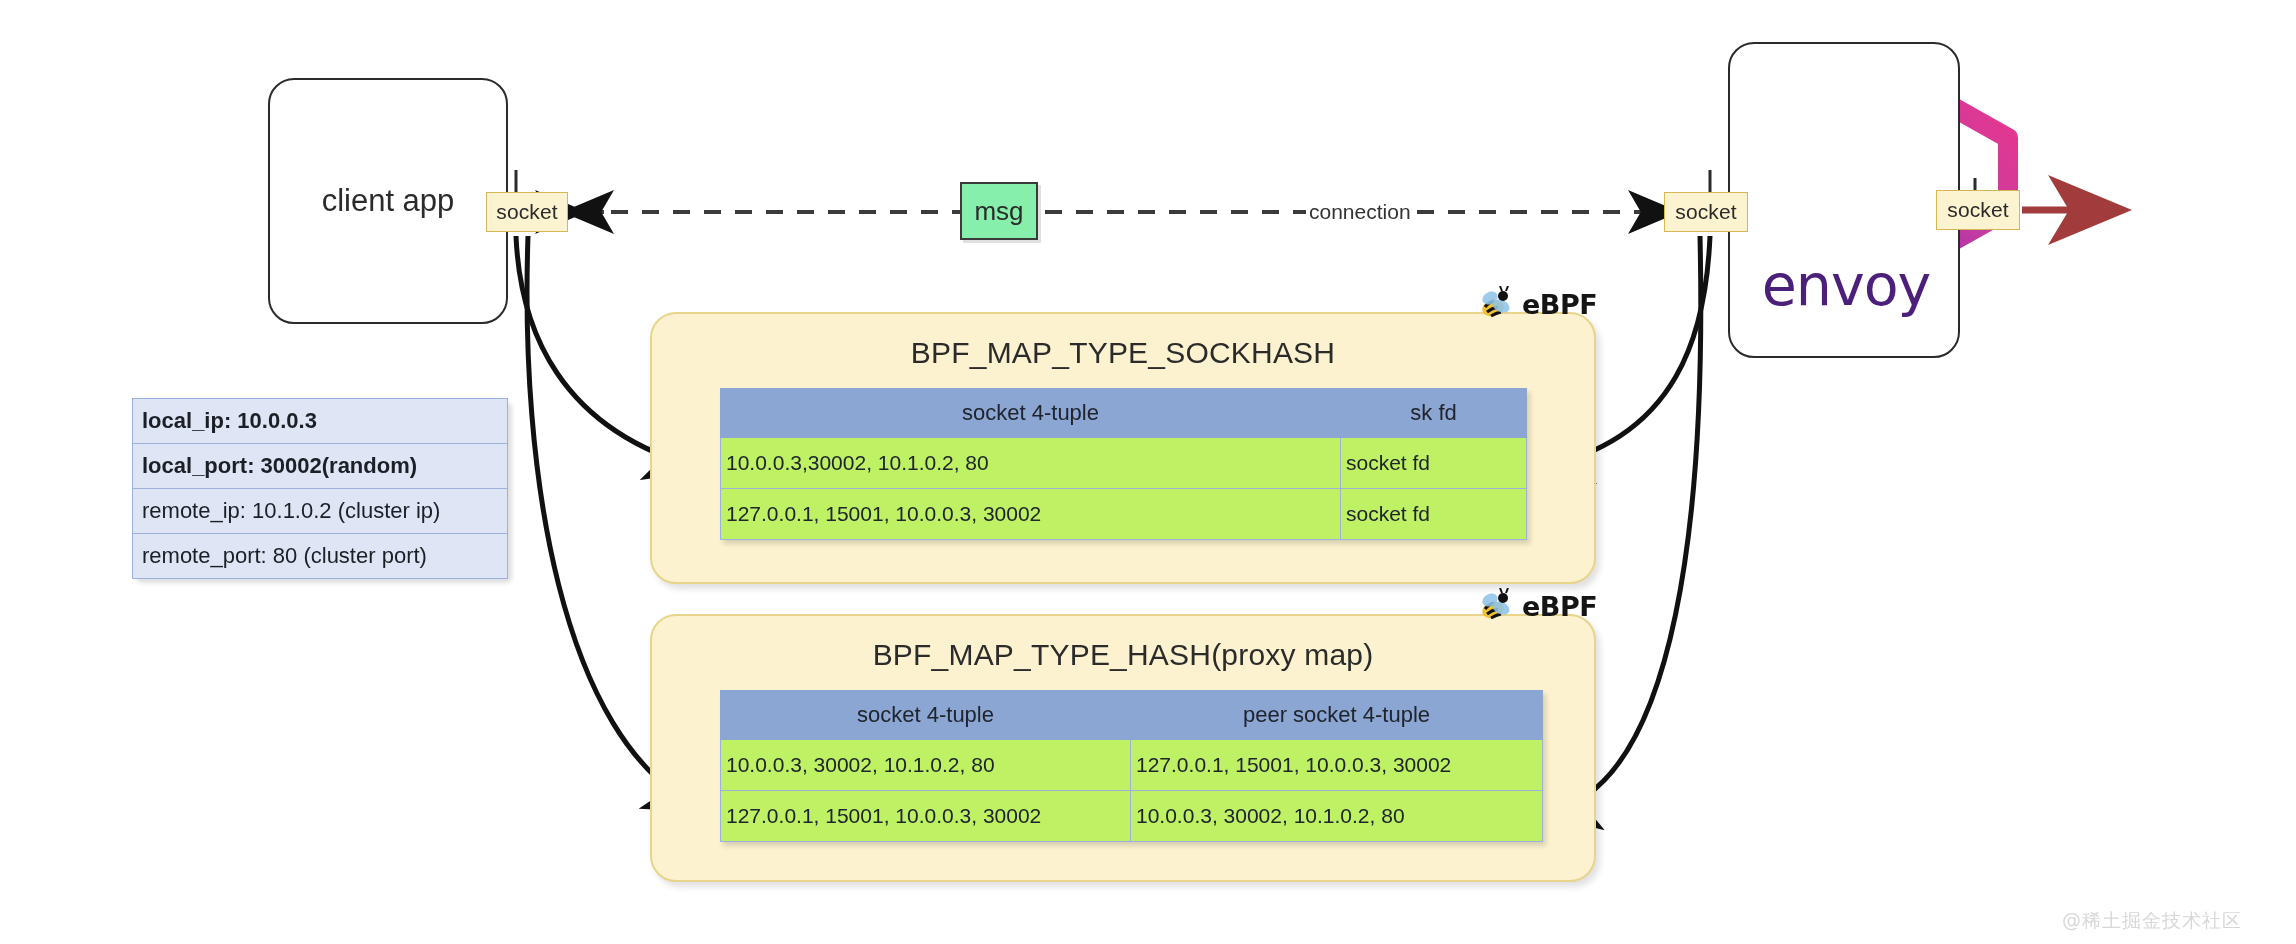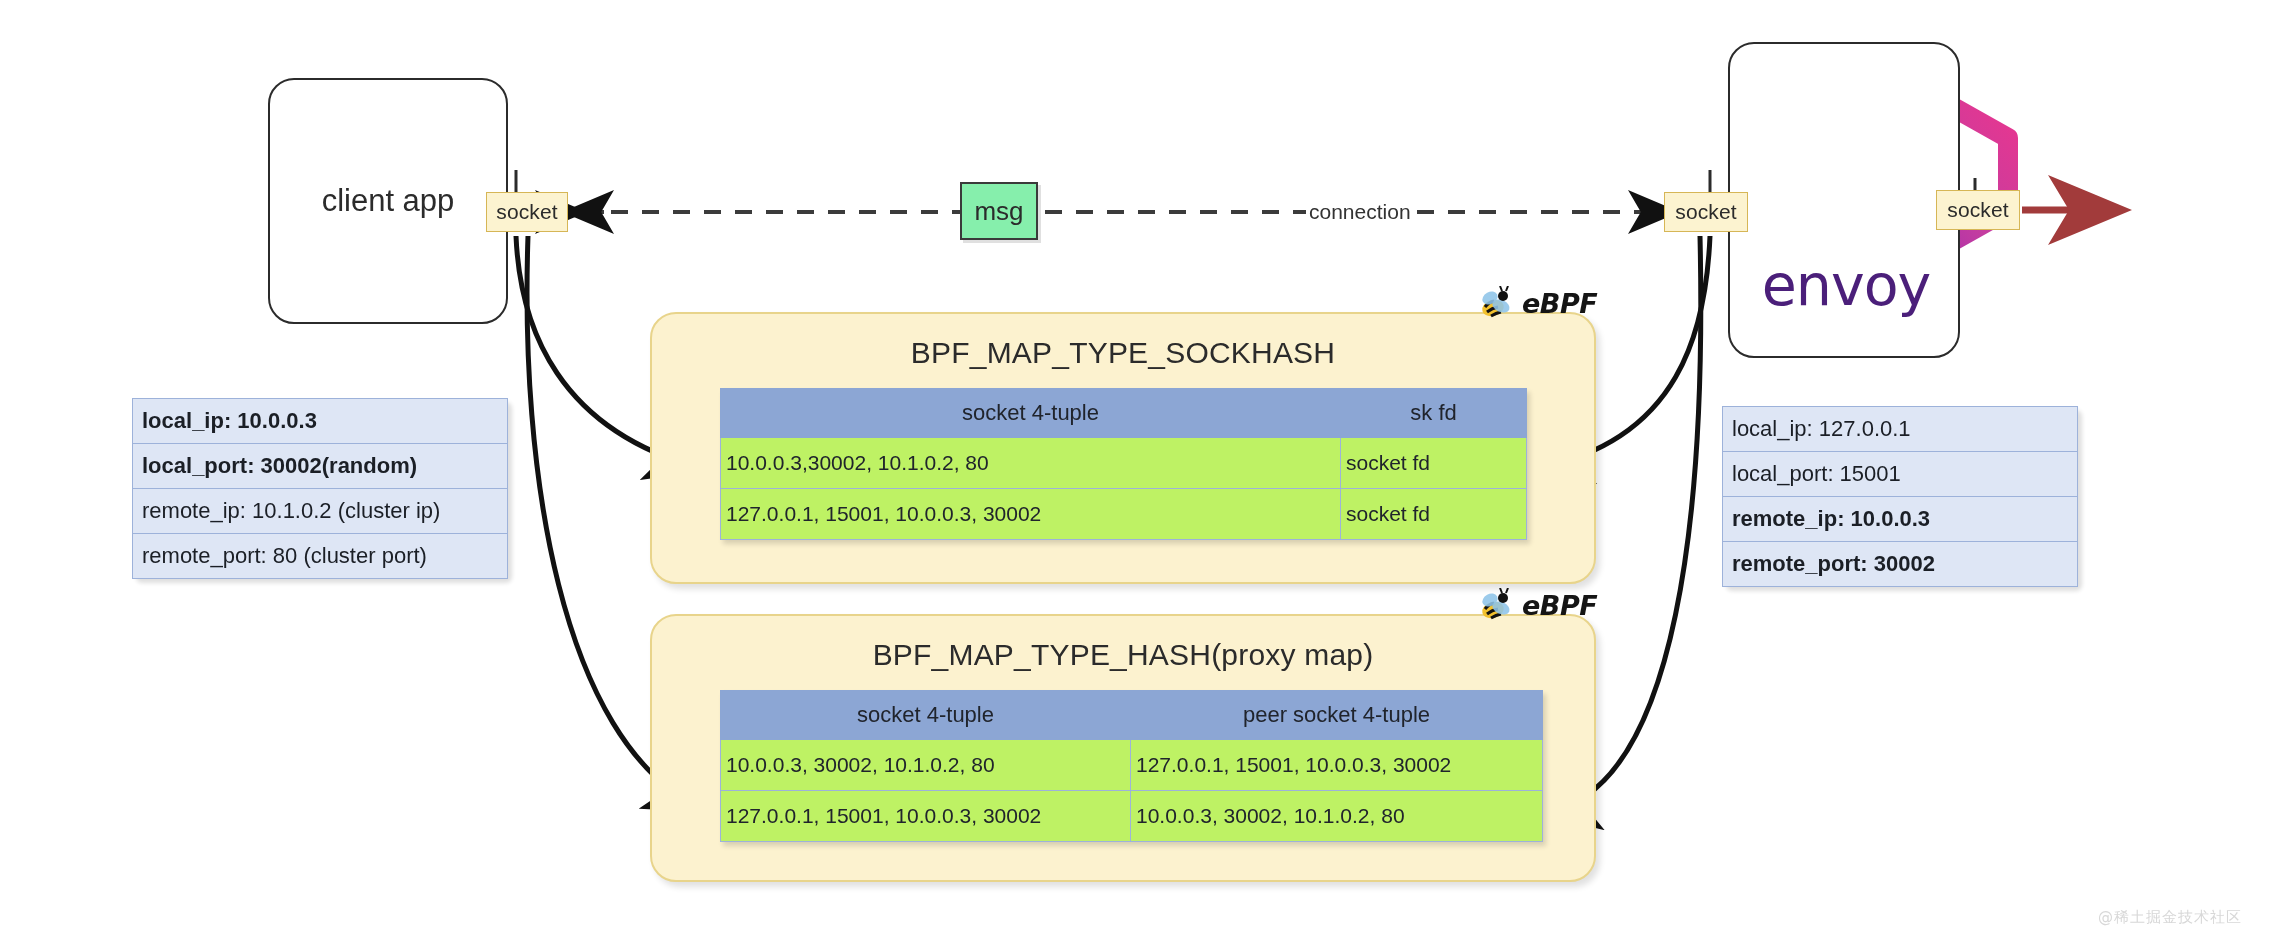--- a/index.html
+++ b/index.html
@@ -46,31 +46,31 @@
 
   
   table.infobox{border-collapse:collapse;table-layout:fixed;
                 box-shadow:4px 4px 4px rgba(0,0,0,.13);border-radius:6px;}
   table.infobox td{background:#DEE6F5;border:1px solid #9DB2DA;
                    font-size:22px;color:#1b1f26;height:44px;padding:0 9px;
                    white-space:nowrap;}
   table.infobox td.b{font-weight:bold;}
 
   
-  .ebpf{display:flex;align-items:center;gap:2px;font-style:italic;}
+  .ebpf{display:flex;align-items:flex-end;gap:2px;}
   .ebpf-text{font-size:27px;font-weight:bold;color:#151515;letter-spacing:-.5px;
              font-family:"DejaVu Sans",sans-serif;}
 
   
   .envoy-word{font-size:57px;color:#4B1F7A;letter-spacing:-1px;text-align:center;
               font-family:"DejaVu Sans",sans-serif;}
 
   
-  .watermark{font-size:15px;color:#D8D8D8;letter-spacing:1px;
-             font-family:"DejaVu Sans",sans-serif;margin-left:36px;}
+  .watermark{font-size:19px;color:#D8D8D8;letter-spacing:1px;
+             font-family:"DejaVu Sans",sans-serif;}
 
   svg.overlay{position:absolute;left:0;top:0;width:2296px;height:944px;
               pointer-events:none;}
 </style>
 </head>
 <body>
 
 <div id="stage">
 
   <svg class="overlay" viewBox="0 0 2296 944">
@@ -156,36 +156,20 @@
       </tr>
       <tr>
         <td>remote_ip: 10.1.0.2 (cluster ip)</td>
       </tr>
       <tr>
         <td>remote_port: 80 (cluster port)</td>
       </tr>
     </tbody>
   </table>
 
-  <table class="abs infobox" style="left:1722px;top:406px;width:356px;">
-    <tbody>
-      <tr>
-        <td>local_ip: 127.0.0.1</td>
-      </tr>
-      <tr>
-        <td>local_port: 15001</td>
-      </tr>
-      <tr>
-        <td class="b">remote_ip: 10.0.0.3</td>
-      </tr>
-      <tr>
-        <td class="b">remote_port: 30002</td>
-      </tr>
-    </tbody>
-  </table>
 
   <div class="abs mapbox" style="left:650px;top:312px;width:946px;height:272px;">
     <div class="maptitle" style="top:22px;">BPF_MAP_TYPE_SOCKHASH</div>
   </div>
 
   <div class="abs ebpf" style="left:1480px;top:286px;">
     <svg width="40" height="34" viewBox="0 0 40 34">
       <ellipse cx="13" cy="22" rx="11" ry="8" fill="#F2C12E" transform="rotate(-16 13 22)"></ellipse>
       <path d="M5,21 q4,-5 9,-6" stroke="#111" stroke-width="3" fill="none"></path>
       <path d="M7,26 q5,-4 11,-5" stroke="#111" stroke-width="3" fill="none"></path>

